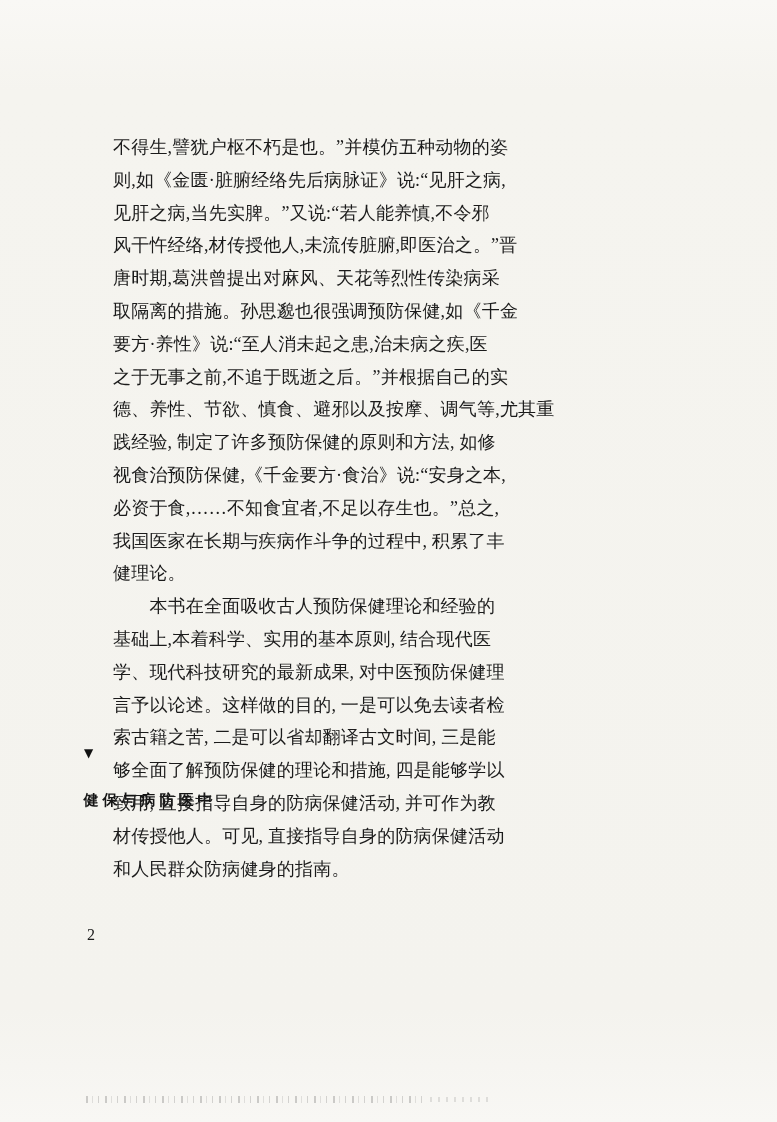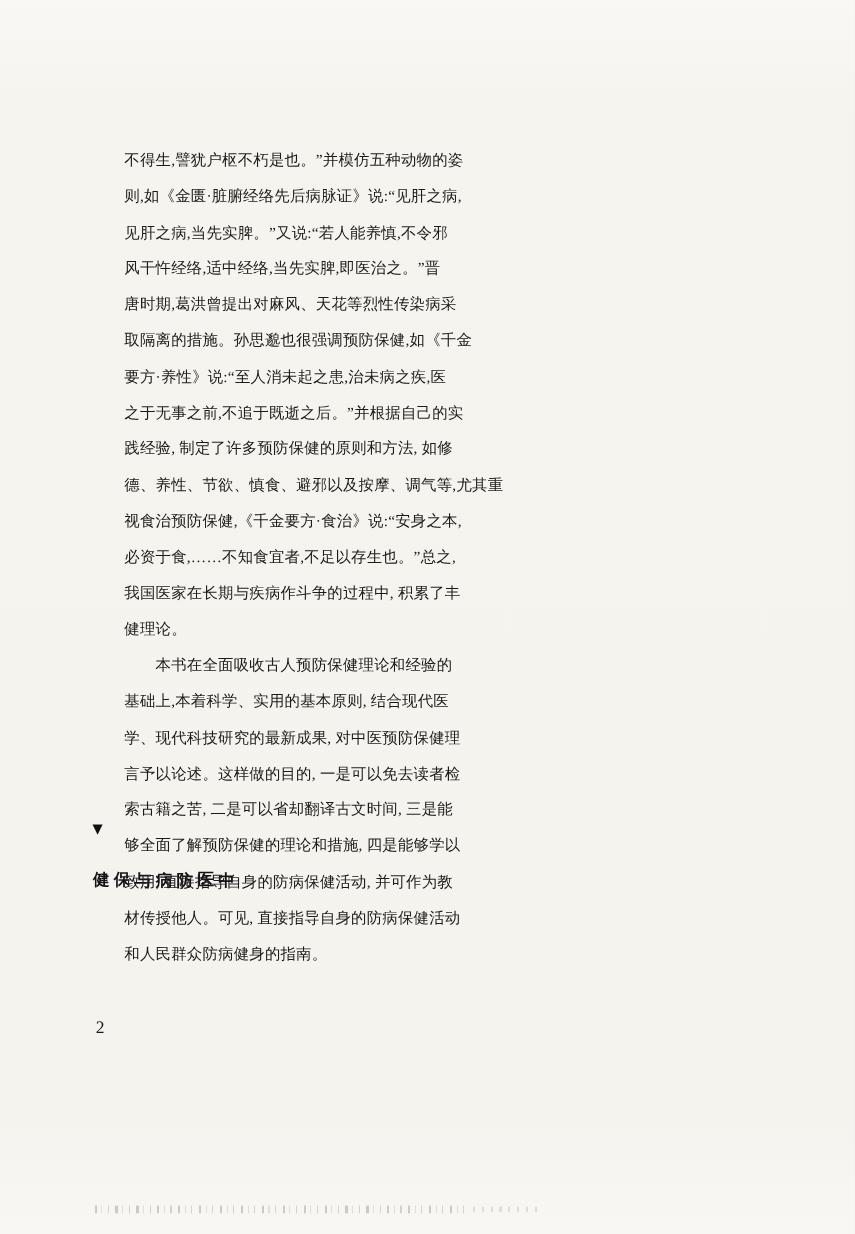--- a/index.html
+++ b/index.html
@@ -16,21 +16,21 @@
     color: #1b1b1b;
     overflow: hidden;
   }
   .text-block {
     position: absolute;
     left: 113px;
     top: 131px;
     width: 558px;
   }
   .line {
-    font-size: 14px;
+    font-size: 18px;
     line-height: 32.8px;
     height: 32.8px;
     white-space: nowrap;
     letter-spacing: 0.2px;
   }
   .margin-col { position: absolute; left: 78px; top: 744px; width: 30px; }
   .marker {
     position: absolute;
     left: 6px;
     top: 2px;
@@ -88,27 +88,27 @@
   <div class="margin-col">
     <span class="marker">▼</span>
     <div class="vtitle">中医防病与保健</div>
     <div class="pagenum">2</div>
   </div>
 
   <div class="text-block">
     <div class="line">不得生,譬犹户枢不朽是也。”并模仿五种动物的姿</div>
     <div class="line">则,如《金匮·脏腑经络先后病脉证》说:“见肝之病,</div>
     <div class="line">见肝之病,当先实脾。”又说:“若人能养慎,不令邪</div>
-    <div class="line">风干忤经络,适中经络,当先实脾,即医治之。”晋</div>
+    <div class="line">风干忤经络,材传授他人,未流传脏腑,即医治之。”晋</div>
     <div class="line">唐时期,葛洪曾提出对麻风、天花等烈性传染病采</div>
     <div class="line">取隔离的措施。孙思邈也很强调预防保健,如《千金</div>
     <div class="line">要方·养性》说:“至人消未起之患,治未病之疾,医</div>
     <div class="line">之于无事之前,不追于既逝之后。”并根据自己的实</div>
+    <div class="line">德、养性、节欲、慎食、避邪以及按摩、调气等,尤其重</div>
     <div class="line">践经验, 制定了许多预防保健的原则和方法, 如修</div>
-    <div class="line">德、养性、节欲、慎食、避邪以及按摩、调气等,尤其重</div>
     <div class="line">视食治预防保健,《千金要方·食治》说:“安身之本,</div>
     <div class="line">必资于食,……不知食宜者,不足以存生也。”总之,</div>
     <div class="line">我国医家在长期与疾病作斗争的过程中, 积累了丰</div>
     <div class="line">健理论。</div>
     <div class="line">　　本书在全面吸收古人预防保健理论和经验的</div>
     <div class="line">基础上,本着科学、实用的基本原则, 结合现代医</div>
     <div class="line">学、现代科技研究的最新成果, 对中医预防保健理</div>
     <div class="line">言予以论述。这样做的目的, 一是可以免去读者检</div>
     <div class="line">索古籍之苦, 二是可以省却翻译古文时间, 三是能</div>
     <div class="line">够全面了解预防保健的理论和措施, 四是能够学以</div>

